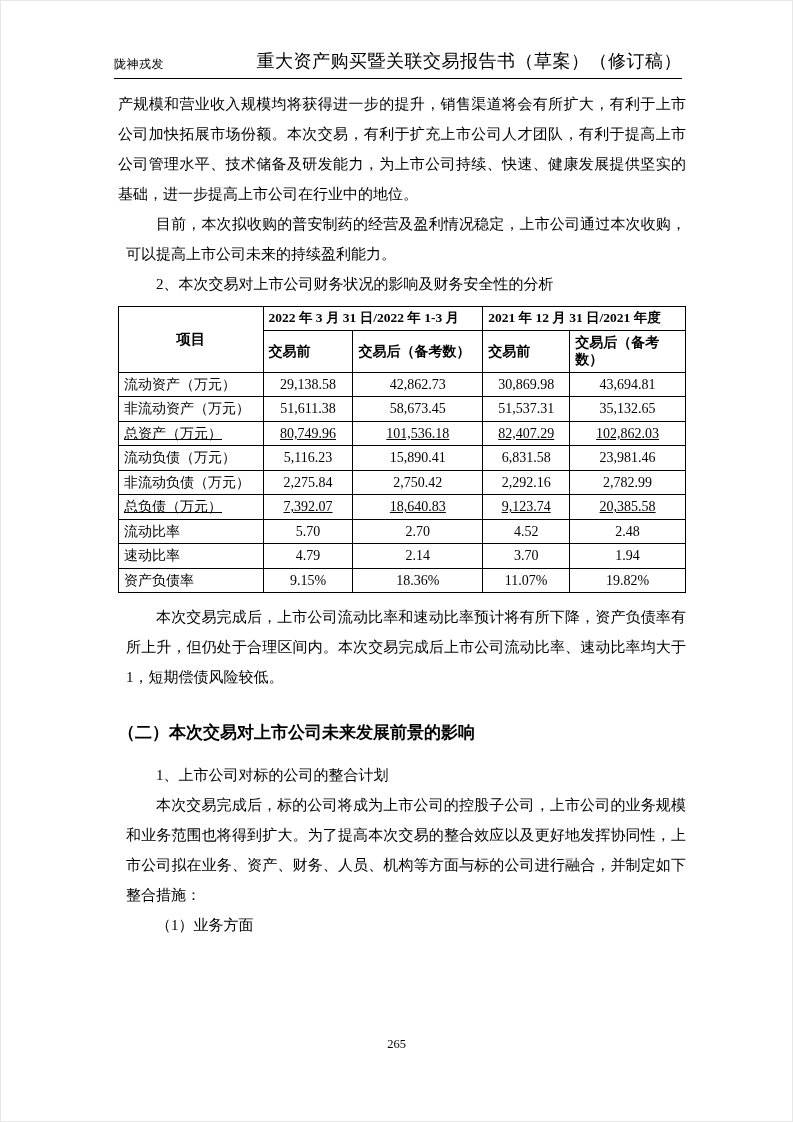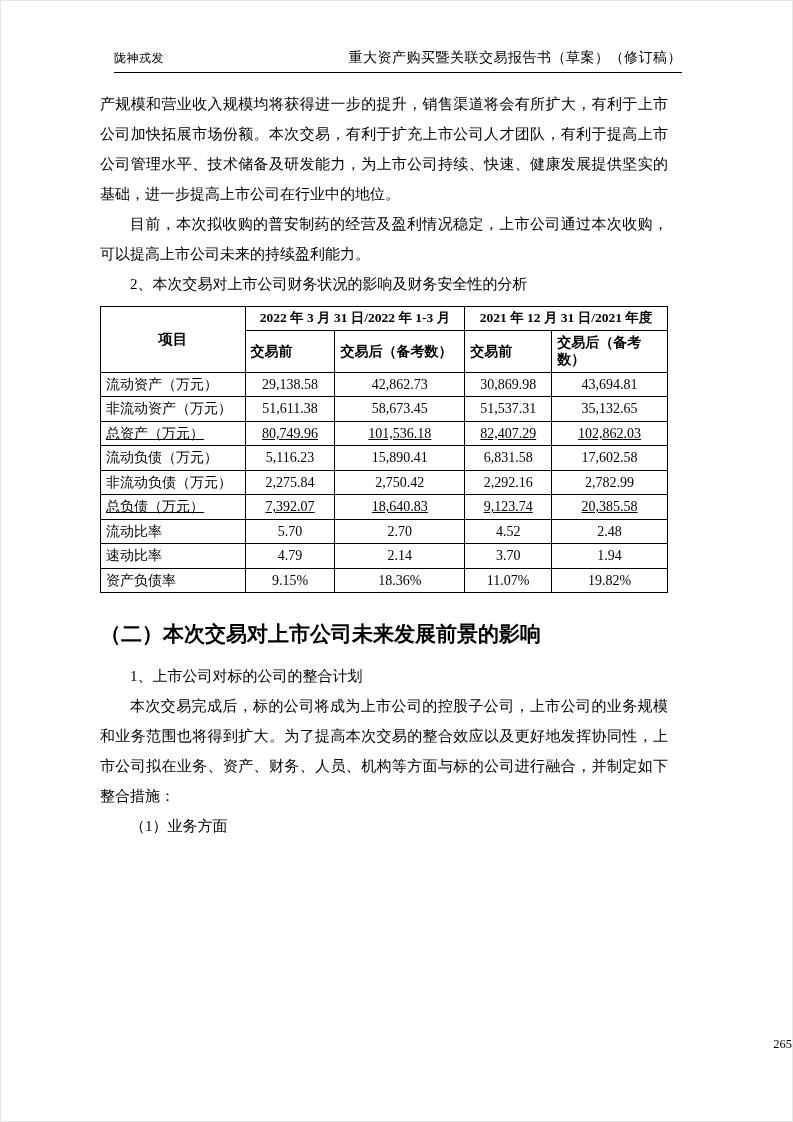--- a/index.html
+++ b/index.html
@@ -13,55 +13,55 @@
     border:1px solid #e6e6e6; background:#fff;
   }
   
   .doc-header {
     position:absolute; left:113px; width:568px; top:48px;
     display:flex; justify-content:space-between; align-items:flex-end;
     padding-bottom:5px; border-bottom:1px solid #000;
     font-size:12.5px; letter-spacing:0.5px;
   }
   .doc-header .left { font-size:12px; }
-  .doc-header .right { font-size:14px; }
+  .doc-header .right { font-size:18px; }
   
   .content {
-    position:absolute; left:99px; width:568px; top:88px;
+    position:absolute; left:117px; width:568px; top:88px;
     font-size:15px; line-height:30px;
     text-align:justify; text-justify:inter-ideograph;
   }
   p { margin:0; }
-  p.indent { text-indent:2em; }
+  p.indent { text-indent:2em;margin-left:8px; }
   .section-heading {
     font-family:"Liberation Sans","DejaVu Sans",sans-serif;
-    font-weight:bold; font-size:21px;
+    font-weight:bold; font-size:17px;
     margin:26px 0 12px 0; line-height:30px;
     text-indent:0;
   }
   
   table.fin {
     border-collapse:collapse; width:568px; margin:7px 0 9px 0;
     font-size:14px; line-height:1.25;
   }
   table.fin td, table.fin th {
     border:1px solid #000; padding:3px 5px; height:18px;
     font-weight:normal; box-sizing:border-box;
   }
   table.fin th { font-weight:bold; }
   .th-item { text-align:center; vertical-align:middle; font-size:14.5px;font-family:Liberation Serif, serif; }
-  .th-group { text-align:center; font-size:13.5px; }
+  .th-group { text-align:left; font-size:13.5px; }
   .th-sub { text-align:left; padding-left:8px; font-size:14px; }
   td.label { text-align:left; padding-left:6px; }
   td.val { text-align:center; padding-right:14px; }
   .bold { font-weight:bold;text-decoration:underline; }
   
   .page-footer {
     position:absolute; left:0; right:0; top:1036px;
-    text-align:right; font-size:12.5px;
+    text-align:center; font-size:12.5px;
   }
 </style>
 </head>
 <body>
 
 <div class="page">
 
   <div class="doc-header">
     <span class="left">陇神戎发</span>
     <span class="right">重大资产购买暨关联交易报告书（草案）（修订稿）</span>
@@ -113,21 +113,21 @@
             <td class="val bold">80,749.96</td>
             <td class="val bold">101,536.18</td>
             <td class="val bold">82,407.29</td>
             <td class="val bold">102,862.03</td>
           </tr>
           <tr>
             <td class="label">流动负债（万元）</td>
             <td class="val">5,116.23</td>
             <td class="val">15,890.41</td>
             <td class="val">6,831.58</td>
-            <td class="val">17,602.58</td>
+            <td class="val">23,981.46</td>
           </tr>
           <tr>
             <td class="label">非流动负债（万元）</td>
             <td class="val">2,275.84</td>
             <td class="val">2,750.42</td>
             <td class="val">2,292.16</td>
             <td class="val">2,782.99</td>
           </tr>
           <tr>
             <td class="label bold">总负债（万元）</td>
@@ -153,20 +153,21 @@
           <tr>
             <td class="label">资产负债率</td>
             <td class="val">9.15%</td>
             <td class="val">18.36%</td>
             <td class="val">11.07%</td>
             <td class="val">19.82%</td>
           </tr>
         </tbody>
     </table>
 
+    <p class="indent">本次交易完成后，上市公司流动比率和速动比率预计将有所下降，资产负债率有所上升，但仍处于合理区间内。本次交易完成后上市公司流动比率、速动比率均大于 1，短期偿债风险较低。</p>
 
     <div class="section-heading">（二）本次交易对上市公司未来发展前景的影响</div>
 
     <p class="indent">1、上市公司对标的公司的整合计划</p>
     <p class="indent">本次交易完成后，标的公司将成为上市公司的控股子公司，上市公司的业务规模和业务范围也将得到扩大。为了提高本次交易的整合效应以及更好地发挥协同性，上市公司拟在业务、资产、财务、人员、机构等方面与标的公司进行融合，并制定如下整合措施：</p>
     <p class="indent">（1）业务方面</p>
   </div>
 
   <div class="page-footer">
     <span>265</span>

